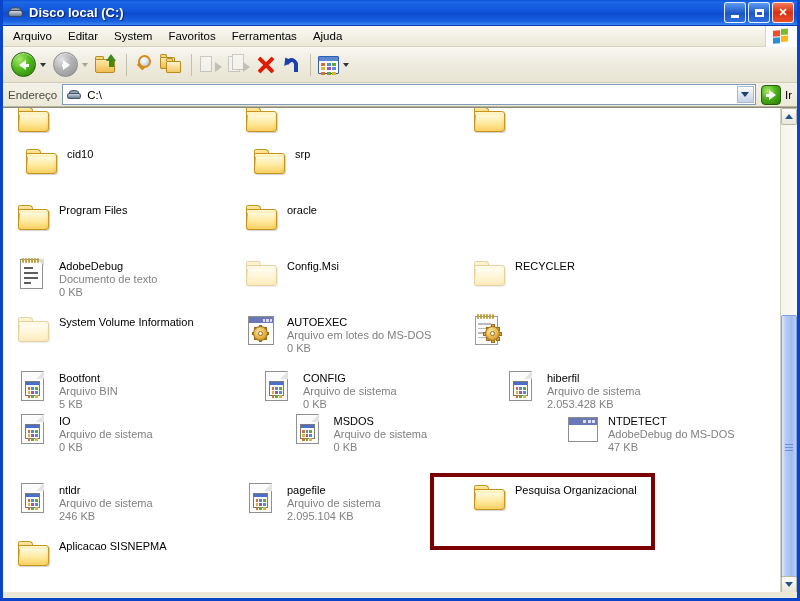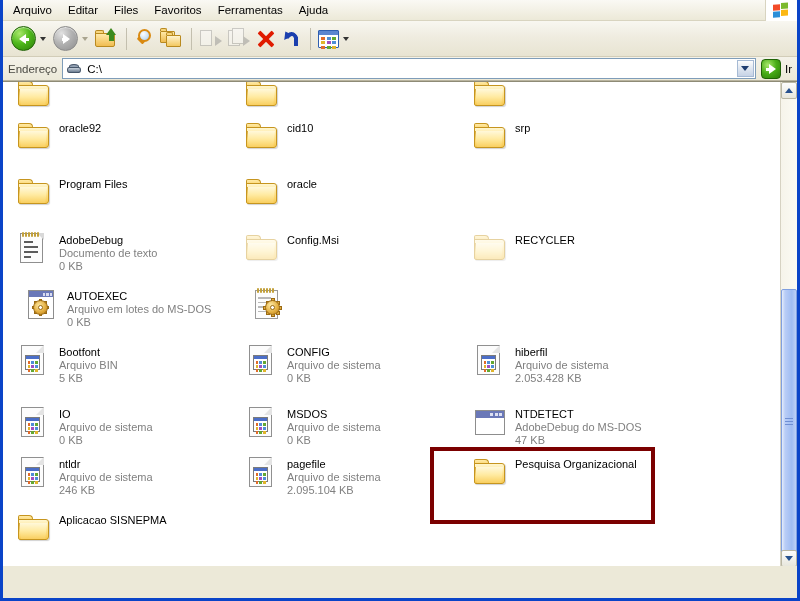--- a/index.html
+++ b/index.html
@@ -601,25 +601,43 @@
     display: flex; align-items: center; justify-content: center;
   }
   #sb-thumb .grip { display: flex; flex-direction: column; gap: 1.5px; }
   #sb-thumb .grip i { width: 8px; height: 1.5px; background: #6f8fd4; display: block; }
 </style>
 </head>
 <body>
 
 <div id="window">
 
+  <div id="titlebar">
+    <div id="title-icon">
+      <div class="disk-top"></div>
+      <div class="disk-body"></div>
+    </div>
+    <div id="title-text">Disco local (C:)</div>
+    <div id="win-buttons">
+      <div class="winbtn min">
+        <div class="glyph-min"></div>
+      </div>
+      <div class="winbtn max">
+        <div class="glyph-max"></div>
+      </div>
+      <div class="winbtn close">
+        <span>✕</span>
+      </div>
+    </div>
+  </div>
 
   <div id="menubar">
     <div class="menu-item">Arquivo</div>
     <div class="menu-item">Editar</div>
-    <div class="menu-item">Files</div>
+    <div class="menu-item">System</div>
     <div class="menu-item">Favoritos</div>
     <div class="menu-item">Ferramentas</div>
     <div class="menu-item">Ajuda</div>
     <div id="menu-logo">
       <div class="winflag">
           <i></i>
           <i></i>
           <i></i>
           <i></i>
         </div>
@@ -768,79 +786,67 @@
               <div class="folder32">
                 <div class="tab"></div>
                 <div class="body"></div>
                 <div class="flap"></div>
               </div>
             </div>
             <div class="cell-text"></div>
           </div>
         </div>
         <div class="row" style="top: 38px;">
-          <div class="cell c1">
+          <div class="cell c2">
             <div class="cell-icon">
               <div class="folder32">
                 <div class="tab"></div>
                 <div class="body"></div>
                 <div class="flap"></div>
               </div>
             </div>
             <div class="cell-text">
-              <div class="cell-name">oracle92</div>
-            </div>
-          </div>
-          <div class="cell c2">
+              <div class="cell-name">cid10</div>
+            </div>
+          </div>
+          <div class="cell c3">
             <div class="cell-icon">
               <div class="folder32">
                 <div class="tab"></div>
                 <div class="body"></div>
                 <div class="flap"></div>
               </div>
             </div>
             <div class="cell-text">
-              <div class="cell-name">cid10</div>
-            </div>
-          </div>
-          <div class="cell c3">
+              <div class="cell-name">srp</div>
+            </div>
+          </div>
+        </div>
+        <div class="row" style="top: 94px;">
+          <div class="cell c1">
             <div class="cell-icon">
               <div class="folder32">
                 <div class="tab"></div>
                 <div class="body"></div>
                 <div class="flap"></div>
               </div>
             </div>
             <div class="cell-text">
-              <div class="cell-name">srp</div>
-            </div>
-          </div>
-        </div>
-        <div class="row" style="top: 94px;">
-          <div class="cell c1">
+              <div class="cell-name">Program Files</div>
+            </div>
+          </div>
+          <div class="cell c2">
             <div class="cell-icon">
               <div class="folder32">
                 <div class="tab"></div>
                 <div class="body"></div>
                 <div class="flap"></div>
               </div>
             </div>
             <div class="cell-text">
-              <div class="cell-name">Program Files</div>
-            </div>
-          </div>
-          <div class="cell c2">
-            <div class="cell-icon">
-              <div class="folder32">
-                <div class="tab"></div>
-                <div class="body"></div>
-                <div class="flap"></div>
-              </div>
-            </div>
-            <div class="cell-text">
               <div class="cell-name">oracle</div>
             </div>
           </div>
         </div>
         <div class="row" style="top: 150px;">
           <div class="cell c1">
             <div class="cell-icon">
               <div class="doc32">
                 <div class="page"></div>
                 <div class="fold"></div>
@@ -885,20 +891,32 @@
                 <div class="body"></div>
                 <div class="flap"></div>
               </div>
             </div>
             <div class="cell-text">
               <div class="cell-name">RECYCLER</div>
             </div>
           </div>
         </div>
         <div class="row" style="top: 206px;">
+          <div class="cell c1">
+            <div class="cell-icon">
+              <div class="folder32 faded">
+                <div class="tab"></div>
+                <div class="body"></div>
+                <div class="flap"></div>
+              </div>
+            </div>
+            <div class="cell-text">
+              <div class="cell-name">System Volume Information</div>
+            </div>
+          </div>
           <div class="cell c2">
             <div class="cell-icon">
               <div class="bat32">
                 <div class="frame">
                   <div class="tbar">
                     <i></i>
                     <i></i>
                     <i></i>
                   </div>
                 </div>
@@ -949,21 +967,21 @@
                   <div class="tooth" style="left:13px;top:2.5px"></div>
                   <div class="tooth" style="left:2.5px;top:13px"></div>
                   <div class="tooth" style="left:13px;top:13px"></div>
                   <div class="ring"></div>
                   <div class="hole"></div>
                 </div>
               </div>
             </div>
           </div>
         </div>
-        <div class="row" style="top: 262px;">
+        <div class="row" style="top: 262px; gap: 16px;">
           <div class="cell c1">
             <div class="cell-icon">
               <div class="bin32">
                 <div class="page"></div>
                 <div class="corner"></div>
                 <div class="win">
                   <div class="t"></div>
                   <div class="g">
                     <span style="background:#e06b2a"></span>
                     <span style="background:#4f8ed6"></span>
@@ -1032,21 +1050,21 @@
                 </div>
               </div>
             </div>
             <div class="cell-text">
               <div class="cell-name">hiberfil</div>
               <div class="cell-meta">Arquivo de sistema</div>
               <div class="cell-meta">2.053.428 KB</div>
             </div>
           </div>
         </div>
-        <div class="row" style="top: 324px;">
+        <div class="row" style="top: 305px; justify-content: space-between;">
           <div class="cell c1">
             <div class="cell-icon">
               <div class="bin32">
                 <div class="page"></div>
                 <div class="corner"></div>
                 <div class="win">
                   <div class="t"></div>
                   <div class="g">
                     <span style="background:#e06b2a"></span>
                     <span style="background:#4f8ed6"></span>

